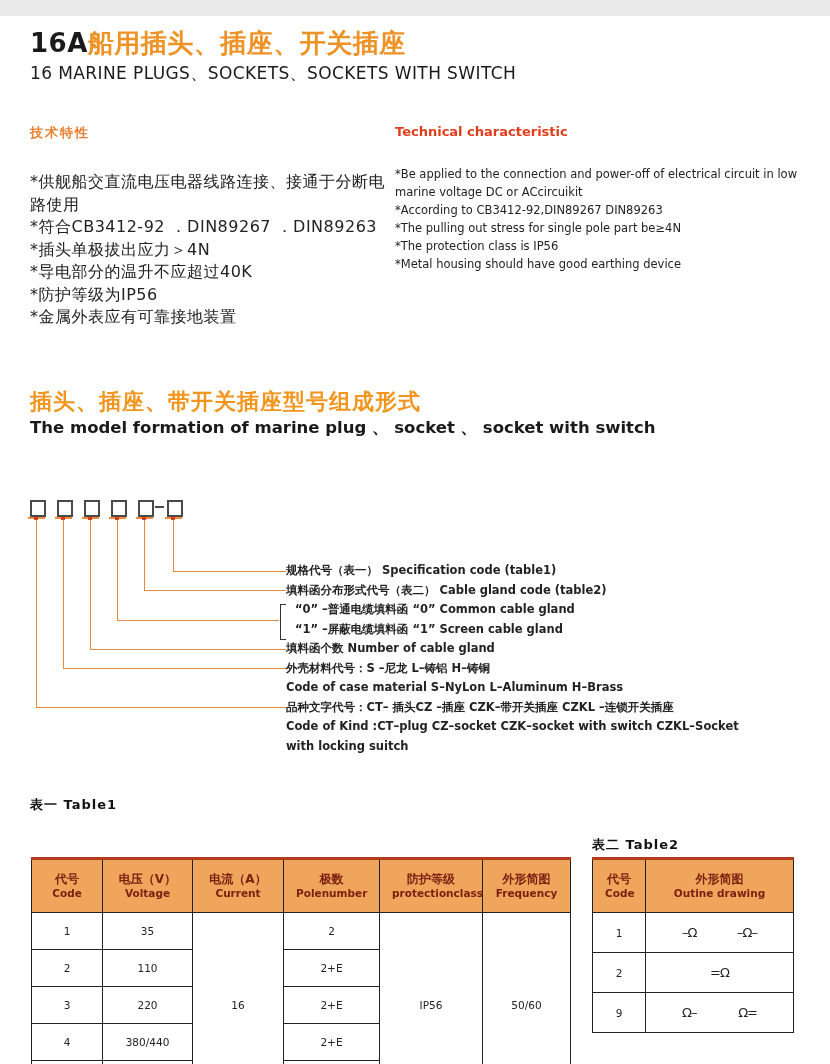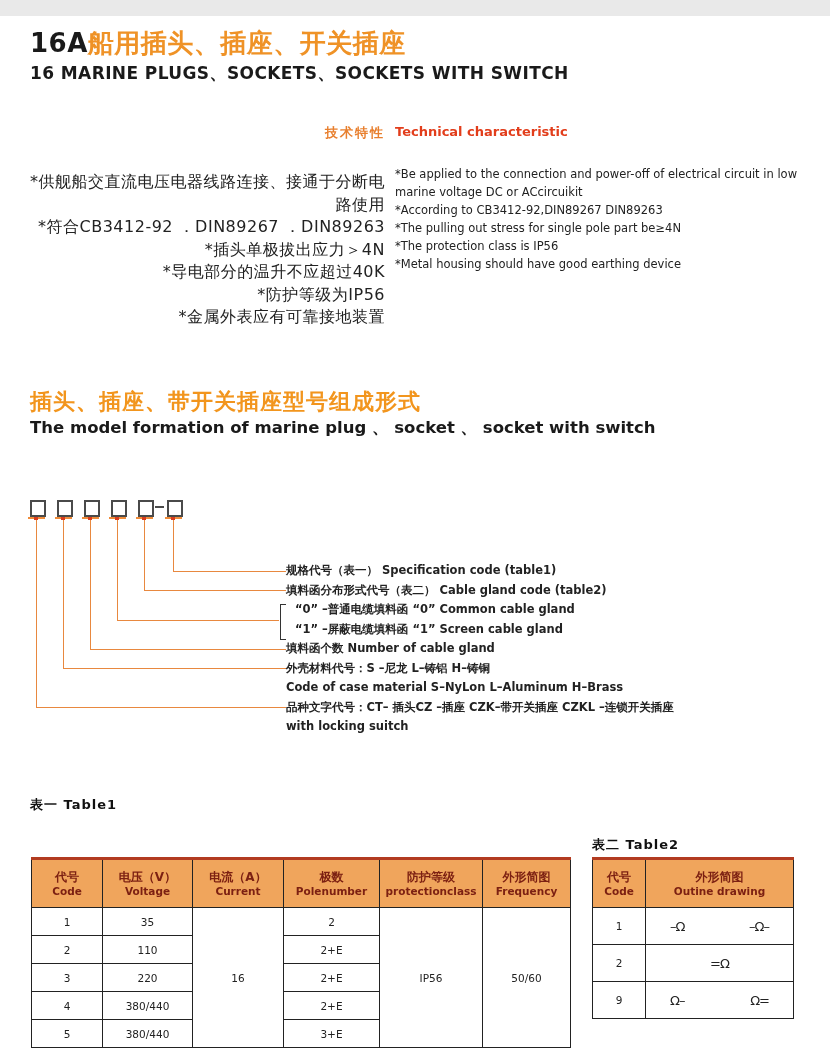--- a/index.html
+++ b/index.html
@@ -4,21 +4,21 @@
 <style>
   html,body{margin:0;padding:0;background:#e9e9e9;}
   .page{
     position:relative;width:830px;height:1064px;margin:16px auto;background:#ffffff;
     font-family:"DejaVu Sans","Liberation Sans",sans-serif;color:#1a1a1a;overflow:hidden;
   }
   .abs{position:absolute;}
   
   .title-line{font-size:26px;font-weight:bold;letter-spacing:0.5px;white-space:nowrap;}
   .title-zh{color:#ef9226;}
-  .subtitle{font-size:17px;font-weight:bold;letter-spacing:0.4px;margin-top:1px;white-space:nowrap;}
+  .subtitle{font-size:17px;font-weight:normal;letter-spacing:0.4px;margin-top:1px;white-space:nowrap;}
   
   .sec-head-zh{font-size:13px;font-weight:bold;color:#e87f2e;letter-spacing:2px;}
   .sec-head-en{font-size:13px;font-weight:bold;color:#e23d1b;}
   .zh-items{font-size:16px;line-height:22.5px;letter-spacing:0.5px;color:#222;}
   .en-items{font-size:11.5px;line-height:18px;color:#222;}
   
   .model-zh{font-size:22px;font-weight:bold;color:#f2951d;letter-spacing:1px;white-space:nowrap;}
   .model-en{font-size:16.5px;font-weight:bold;white-space:nowrap;}
   
   .dbox{width:12px;height:13px;border:2px solid #4a4a4a;background:#fff;}
@@ -26,40 +26,40 @@
   .dtick{height:3px;background:#d93b1e;}
   .ddash{height:2px;background:#4a4a4a;}
   .connector{border-left:1.5px solid #e8883f;border-bottom:1.5px solid #e8883f;}
   .dlines{font-size:11.5px;font-weight:bold;color:#222;}
   .dline{height:19.5px;line-height:19.5px;white-space:nowrap;}
   .dline.bracketed{padding-left:9px;}
   .bracket{width:5px;border:1.5px solid #333;border-right:none;}
   
   .tbl-caption{font-size:13px;font-weight:bold;color:#111;letter-spacing:1px;}
   table.cat{border-collapse:collapse;table-layout:fixed;}
-  table.cat td,table.cat th{border:1.6px solid #222;text-align:center;vertical-align:middle;padding:0;}
+  table.cat td,table.cat th{border:1.6px solid #222;text-align:center;vertical-align:middle;padding:12px;}
   table.cat thead th{background:#f0a55c;border-top:3px solid #b23b20;}
   .hzh{font-size:12px;font-weight:bold;color:#7c2012;line-height:15px;}
   .hen{font-size:10.5px;font-weight:bold;color:#7c2012;line-height:13px;}
   .cell{font-size:10.5px;color:#222;}
   .draw-cell{display:flex;justify-content:space-between;align-items:center;padding:0 24px;}
   .draw-cell.single{justify-content:center;}
   .glyph{font-size:13px;color:#222;letter-spacing:-1px;}
 </style>
 </head>
 <body>
 
 <div class="page">
 
   <div class="abs" style="left:30px;top:10px;">
     <div class="title-line"><span>16A</span><span class="title-zh">船用插头、插座、开关插座</span></div>
     <div class="subtitle">16 MARINE PLUGS、SOCKETS、SOCKETS WITH  SWITCH</div>
   </div>
 
-  <div class="abs" style="left:30px;top:108px;width:355px;text-align:right;">
+  <div class="abs" style="left:30px;top:108px;width:355px;">
     <div class="sec-head-zh">技术特性</div>
     <div class="zh-items" style="margin-top:29px;">
       <div>*供舰船交直流电压电器线路连接、接通于分断电路使用</div>
       <div>*符合CB3412-92 ．DIN89267 ．DIN89263</div>
       <div>*插头单极拔出应力＞4N</div>
       <div>*导电部分的温升不应超过40K</div>
       <div>*防护等级为IP56</div>
       <div>*金属外表应有可靠接地装置</div>
     </div>
   </div>
@@ -112,20 +112,21 @@
 
   <div class="abs dlines" style="left:286px;top:545px;width:540px;">
     <div class="dline">规格代号（表一）  Specification code (table1)</div>
     <div class="dline">填料函分布形式代号（表二）  Cable gland code (table2)</div>
     <div class="dline bracketed">“0” –普通电缆填料函  “0”  Common cable gland</div>
     <div class="dline bracketed">“1” –屏蔽电缆填料函  “1”  Screen cable gland</div>
     <div class="dline">填料函个数  Number of cable gland</div>
     <div class="dline">外壳材料代号：S –尼龙 L–铸铝 H–铸铜</div>
     <div class="dline">Code of case material S–NyLon L–Aluminum H–Brass</div>
     <div class="dline">品种文字代号：CT– 插头CZ –插座 CZK–带开关插座 CZKL –连锁开关插座</div>
+    <div class="dline">Code of Kind :CT–plug CZ–socket CZK–socket with switch CZKL–Socket</div>
     <div class="dline">with locking suitch</div>
   </div>
 
   <div class="abs tbl-caption" style="left:30px;top:780px;">表一  Table1</div>
   <table class="cat abs" style="left:31px;top:841px;width:539px;">
     <colgroup>
       <col style="width:71px;">
         <col style="width:90px;">
         <col style="width:91px;">
       <col style="width:96px;">

